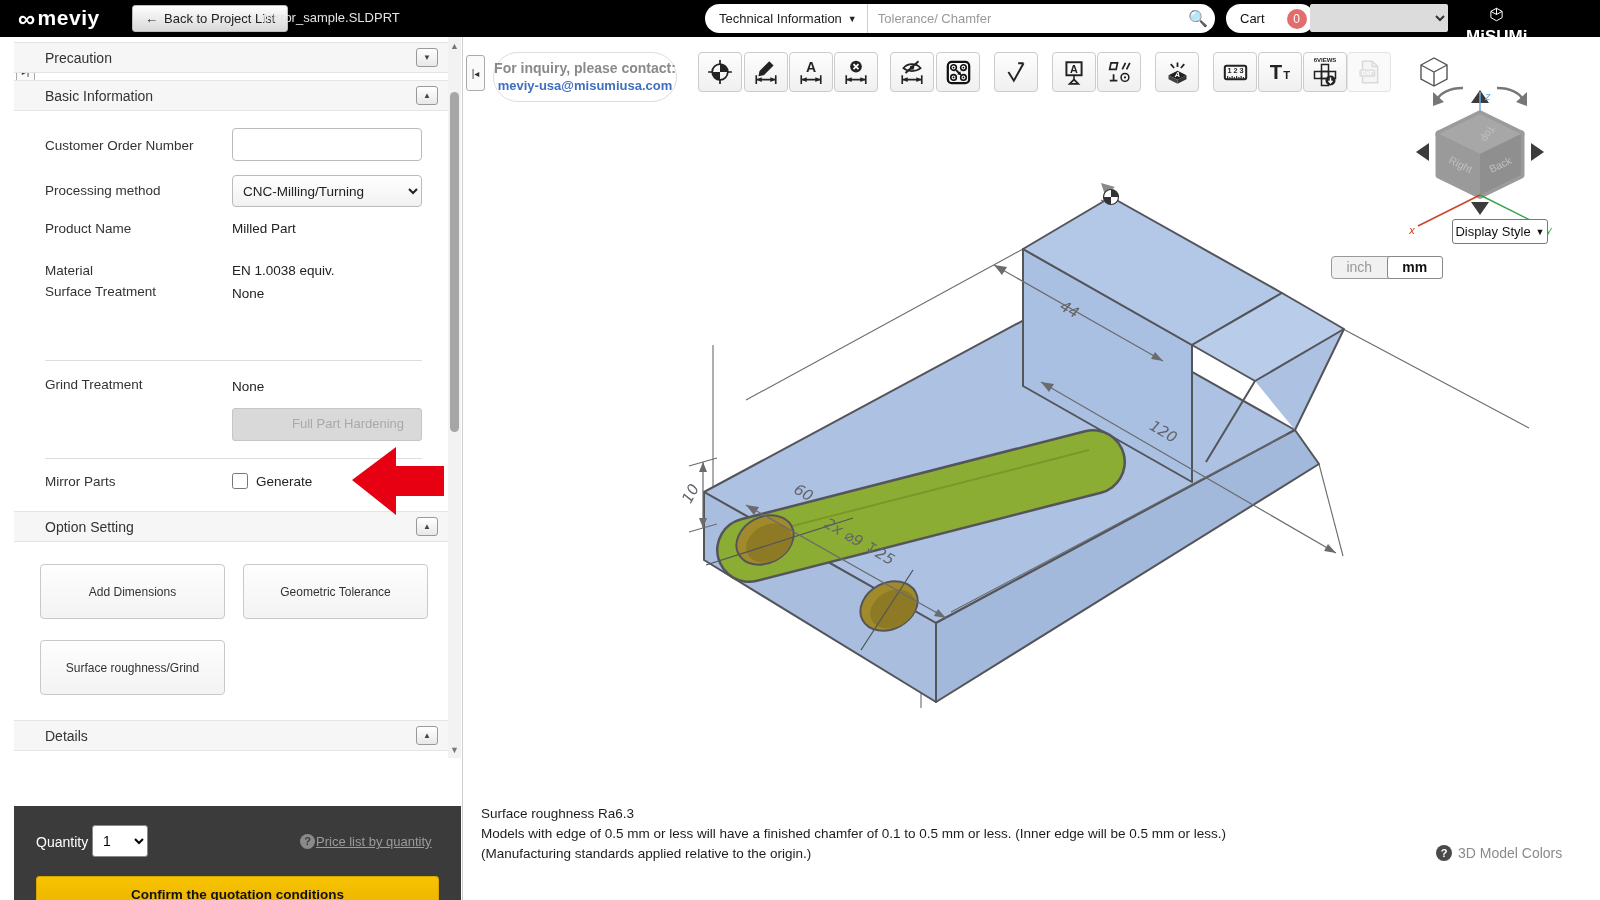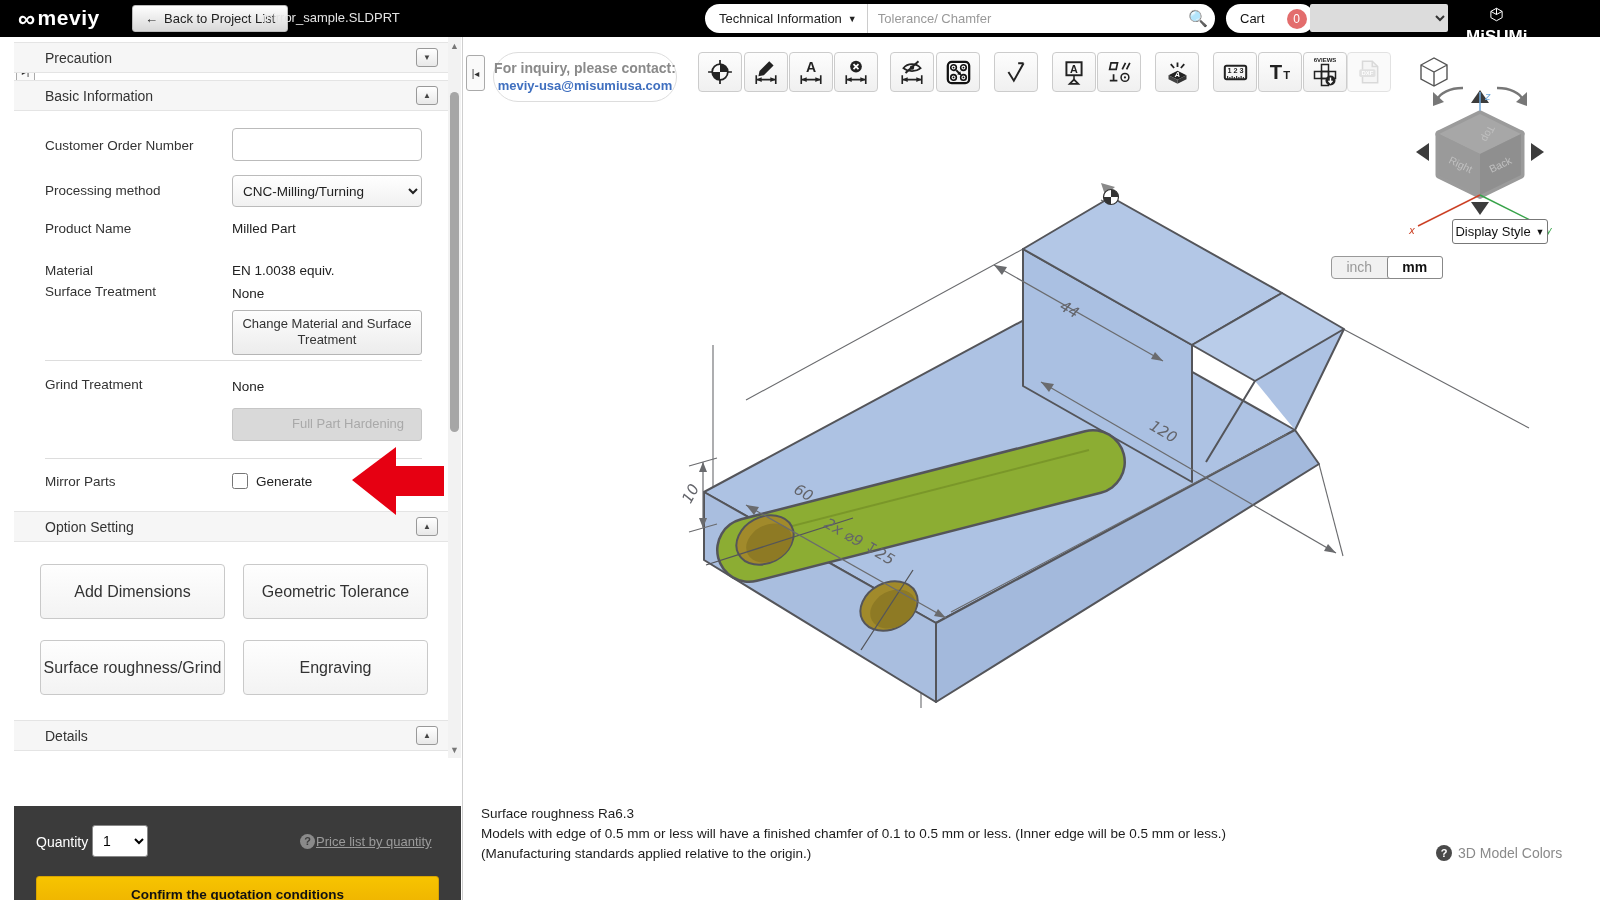--- a/index.html
+++ b/index.html
@@ -37,21 +37,21 @@
   .lbl { position:absolute; left:31px; color:#333; }
   .val { position:absolute; left:218px; color:#222; }
   .sb-input { position:absolute; left:218px; width:190px; height:33px; border:1px solid #bbb; border-radius:4px; padding:0 8px; font-size:13.5px; }
   .sb-select { position:absolute; left:218px; width:190px; height:32px; border:1px solid #bbb; border-radius:4px;
     background:linear-gradient(#fff,#f1f1f1); font-size:13.5px; padding:0 6px; color:#222; }
   .sb-btn { position:absolute; left:218px; width:190px; border:1px solid #b5b5b5; border-radius:3px;
     background:linear-gradient(#fdfdfd,#ececec); font-size:13px; color:#333; text-align:center; padding:5px 6px; cursor:pointer; line-height:1.25; }
   .sb-btn:disabled,.sb-btn.disabled { background:#d9d9d9; color:#a9a9a9; border-color:#c6c6c6; cursor:default; }
   .divider { position:absolute; left:31px; width:377px; border-top:1px solid #ddd; }
   .opt-btn { position:absolute; width:185px; height:55px; border:1px solid #c9c9c9; border-radius:4px;
-    background:linear-gradient(#fefefe,#f3f3f3); font-size:16px; color:#333; cursor:pointer; }
+    background:linear-gradient(#fefefe,#f3f3f3); font-size:12px; color:#333; cursor:pointer; }
   .chk { position:absolute; left:218px; width:16px; height:16px; accent-color:#fff; }
   
   #sb-track { position:absolute; left:448px; top:37px; width:13px; height:721px; background:#f2f2f2; }
   #sb-thumb { position:absolute; left:450px; top:92px; width:9px; height:340px; background:#a6a6a6; border-radius:5px; }
   .sb-arrow { position:absolute; left:448px; width:13px; height:13px; color:#777; font-size:9px; text-align:center; line-height:13px; }
   
   #sb-footer { position:absolute; left:14px; top:758px; width:447px; height:124px; background:#3b3b3b;margin-top:48px; }
   #qty-label { position:absolute; left:22px; top:28px; color:#fff; font-size:14px; }
   #qty-select { position:absolute; left:78px; top:19px; width:56px; height:32px; border-radius:3px; border:1px solid #888;
     background:#fff; font-size:14px; padding:0 6px; }
@@ -141,21 +141,20 @@
     <option>CNC-Milling/Turning</option>
   </select>
 
   <div class="lbl" style="top:184px;">Product Name</div>
   <div class="val" style="top:184px;">Milled Part</div>
 
   <div class="lbl" style="top:226px;">Material</div>
   <div class="val" style="top:226px;">EN 1.0038 equiv.</div>
   <div class="lbl" style="top:247px;">Surface Treatment</div>
   <div class="val" style="top:249px;">None</div>
-  <button class="sb-btn" style="top:273px;">Change Material and Surface Treatment</button>
 
   <div class="divider" style="top:323px;"></div>
 
   <div class="lbl" style="top:340px;">Grind Treatment</div>
   <div class="val" style="top:342px;">None</div>
   <button class="sb-btn disabled" style="top:371px; height:33px;padding-left:48px;">Full Part Hardening</button>
 
   <div class="divider" style="top:421px;"></div>
 
   <div class="lbl" style="top:437px;">Mirror Parts</div>
@@ -163,21 +162,20 @@
   <div class="val" style="left:242px; top:437px;">Generate</div>
 
   <div class="sec-hdr" style="top:474px;">
     <span>Option Setting</span>
       <span class="tgl">▲</span>
   </div>
 
   <button class="opt-btn" style="left:26px; top:527px;">Add Dimensions</button>
   <button class="opt-btn" style="left:229px; top:527px;">Geometric Tolerance</button>
   <button class="opt-btn" style="left:26px; top:603px;">Surface roughness/Grind</button>
-  <button class="opt-btn" style="left:229px; top:603px;">Engraving</button>
 
   <div class="sec-hdr" style="top:683px;">
     <span>Details</span>
       <span class="tgl">▲</span>
   </div>
 </div>
 
 <div id="sb-track"></div>
 <div class="sb-arrow" style="top:40px;">▲</div>
 <div id="sb-thumb"></div>

